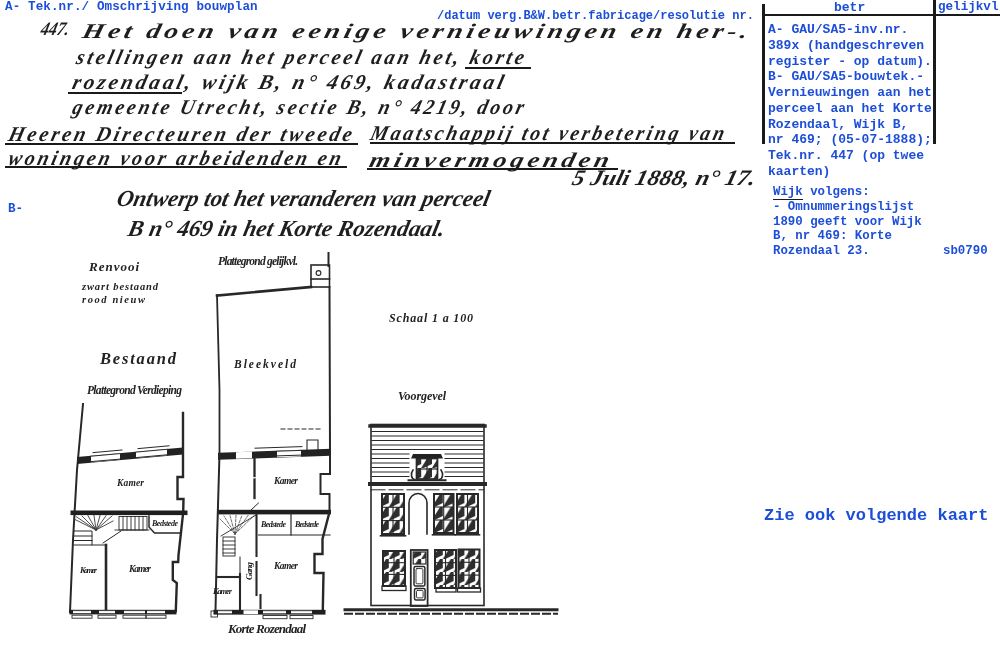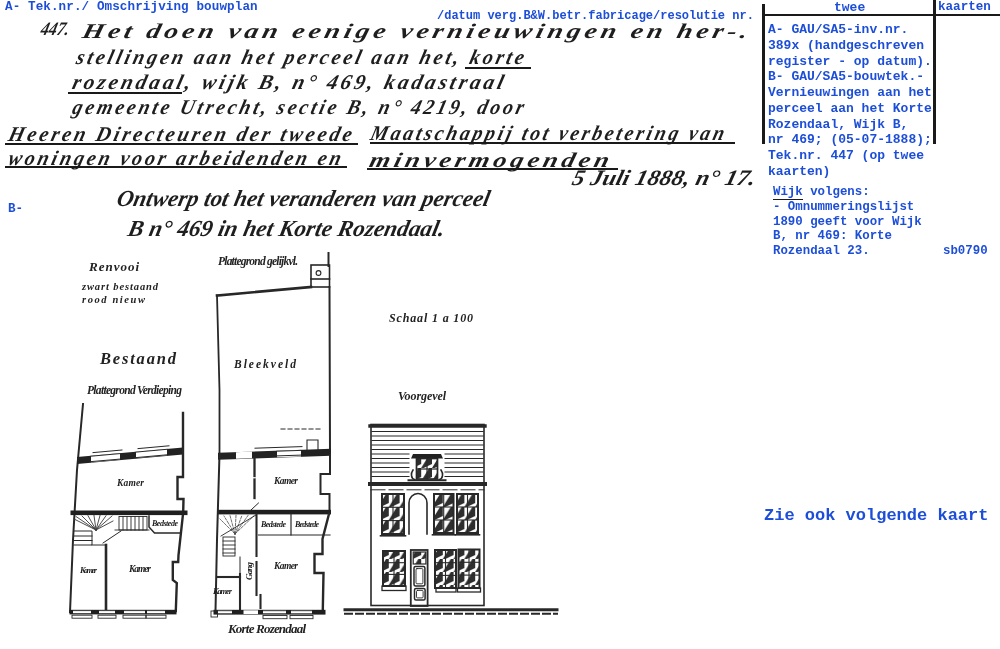--- a/index.html
+++ b/index.html
@@ -10,23 +10,23 @@
       font-style:italic;font-weight:bold;color:#1e1e1e;transform-origin:left top;}
   .ln{position:absolute;background:#1a1a1a;}
 </style>
 </head>
 <body>
 
 <div class="t" style="left:5px;top:0px;font-size:12.6px;letter-spacing:0.1px;">A- Tek.nr./ Omschrijving bouwplan</div>
 
 <div class="t" style="left:437px;top:9px;font-size:12px;">/datum verg.B&amp;W.betr.fabricage/resolutie nr.</div>
 
-<div class="t" style="left:834px;top:0px;font-size:13px;">twee</div>
-
-<div class="t" style="left:938px;top:0px;font-size:12.6px;">kaarten</div>
+<div class="t" style="left:834px;top:0px;font-size:13px;">betr</div>
+
+<div class="t" style="left:938px;top:0px;font-size:12.6px;">gelijkvl</div>
 
 <div class="ln" style="left:762px;top:4px;width:3px;height:140px;"></div>
 
 <div class="ln" style="left:933px;top:0px;width:2.5px;height:144px;"></div>
 
 <div class="ln" style="left:763px;top:14px;width:237px;height:2.2px;"></div>
 
 <div class="hw" id="hw0" style="left:44px;top:18px;font-size:19px;transform:skewX(-14deg) scaleX(0.85);transform-origin:left top;">447.</div>
 
 <div class="hw" id="hw1" style="transform:skewX(-14deg) scaleX(1.313);letter-spacing:3px;left:86px;top:19px;font-size:21px;">Het doen van eenige vernieuwingen en her-.</div>

